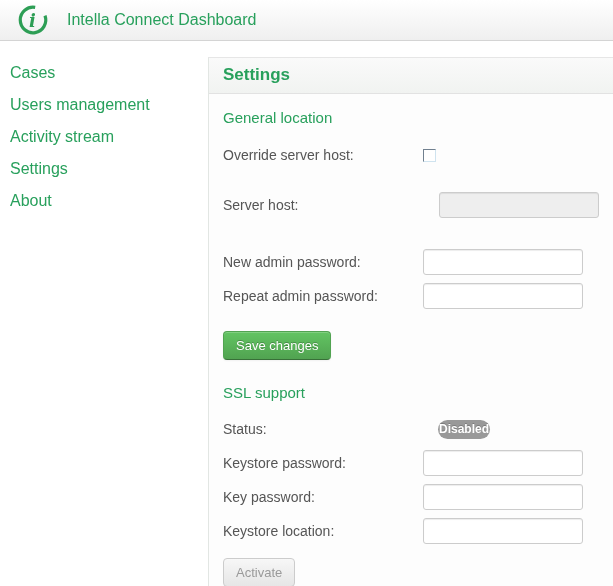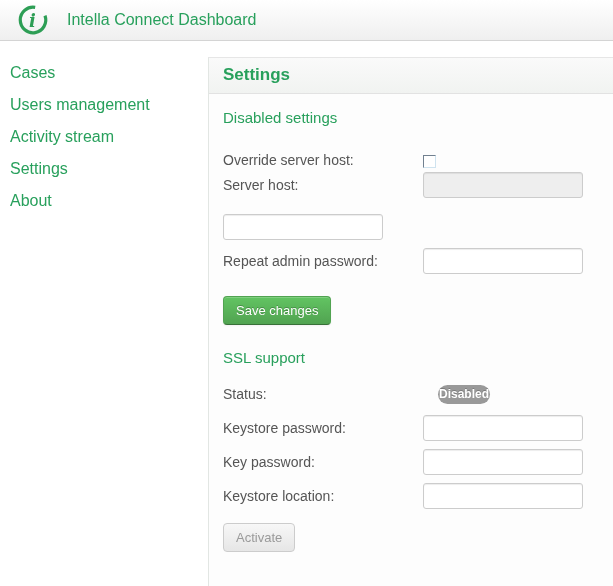--- a/index.html
+++ b/index.html
@@ -72,22 +72,22 @@
     display: flex;
     align-items: center;
     min-height: 26px;
   }
   .form-row .lbl {
     width: 200px;
     font-size: 14px;
     color: #555555;
     flex: none;
   }
-  .row-override { margin-bottom: 4px; align-items: flex-end; }
-  .row-serverhost { margin-bottom: 16px; }
+  .row-override { margin-bottom: 24px; }
+  .row-serverhost { margin-bottom: 31px; justify-content: space-between; }
   .row-newpw { margin-bottom: 8px; }
   .row-repeatpw { margin-bottom: 18px; }
   .row-status { margin-bottom: 8px; gap: 15px; }
   .row-keystorepw, .row-keypw, .row-keystoreloc { margin-bottom: 8px; }
   input.txt {
     width: 160px;
     height: 26px;
     padding: 4px 6px;
     font-family: "Liberation Sans", sans-serif;
     font-size: 13px;
@@ -170,33 +170,34 @@
 </div>
 
 <div class="panel">
   <div class="panel-header">
     <span class="panel-title">Settings</span>
   </div>
 
   <div class="panel-body">
 
     
-    <h4 class="section-heading heading-general">Disabled settings</h4>
+    <h4 class="section-heading heading-general">General location</h4>
 
     <div class="form-row row-override">
       <span class="lbl">Override server host:</span>
       <input type="checkbox" class="chk" style="">
     </div>
 
     <div class="form-row row-serverhost">
       <span class="lbl">Server host:</span>
       <input type="text" class="txt" disabled="" value="" style="">
     </div>
 
     <div class="form-row row-newpw">
+      <span class="lbl">New admin password:</span>
       <input type="password" class="txt" value="" style="">
     </div>
 
     <div class="form-row row-repeatpw">
       <span class="lbl">Repeat admin password:</span>
       <input type="password" class="txt" value="" style="">
     </div>
 
     <button class="btn btn-success">Save changes</button>
 

